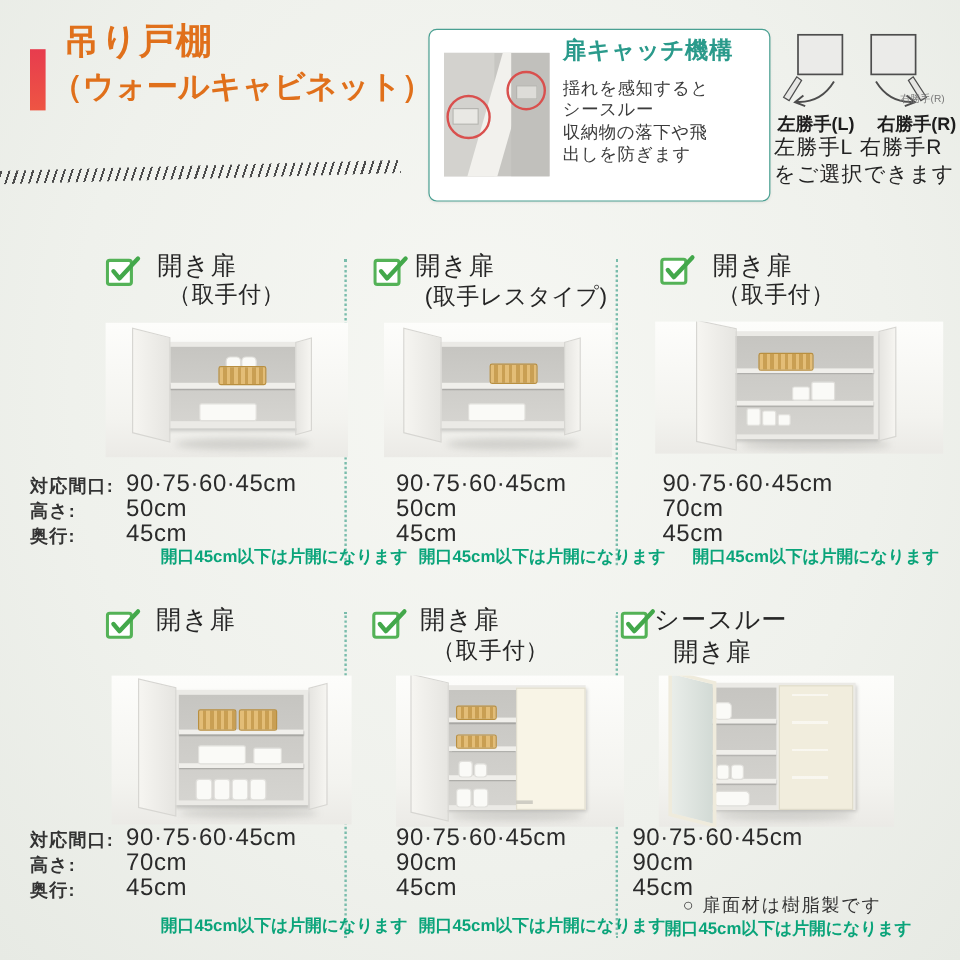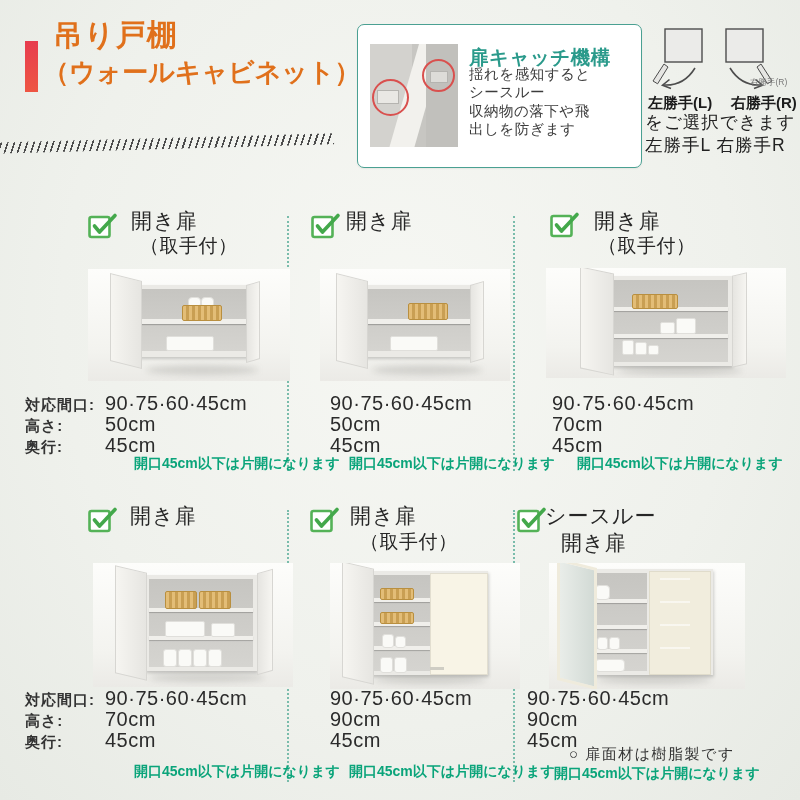--- a/index.html
+++ b/index.html
@@ -14,21 +14,21 @@
   .main-title{left:53px;top:20px;font-weight:700;color:#e0701b;line-height:1.0;}
   .main-title .t1{font-size:30px;letter-spacing:1px;}
   .main-title .t2{font-size:26px;margin-top:9px;margin-left:-10px;letter-spacing:0;}
   .hatch{left:-6px;top:138px;width:340px;height:11px;transform:rotate(-1.6deg);
     background:repeating-linear-gradient(110deg,#4c4c4c 0 1.6px,transparent 1.6px 6.2px);}
   
   .catch-box{left:357px;top:24px;width:283px;height:142px;background:#fff;
     border:1.6px solid #4aa092;border-radius:7px;box-shadow:0 1px 2px rgba(0,0,0,.06);}
   .catch-photo{left:12px;top:19px;width:88px;height:103px;background:#c7c6c2;overflow:hidden;}
   .red-circle{border:2px solid #d9504e;border-radius:50%;}
-  .catch-title{left:111px;top:19px;font-size:19.5px;font-weight:600;color:#2a9a8b;letter-spacing:0.5px;}
+  .catch-title{left:111px;top:3px;font-size:19.5px;font-weight:600;color:#2a9a8b;letter-spacing:0.5px;}
   .catch-body{left:111px;top:40px;font-size:14.5px;line-height:1.26;color:#3c3c3c;font-weight:500;letter-spacing:0.5px;}
   
   .hinge-label{font-size:15px;font-weight:700;color:#1c1c1c;}
   .hinge-small{font-size:8.5px;color:#777;}
   .hinge-note{font-size:17.5px;line-height:1.32;color:#222;font-weight:500;letter-spacing:1px;}
   
   .vsep{position:absolute;width:0;border-left:2px dotted #79bcab;}
   
   .card{position:absolute;}
   .chk{position:absolute;}
@@ -91,22 +91,22 @@
   <svg class="abs" style="left:712px;top:26px" width="70" height="66" viewBox="0 0 70 66">
     <rect x="14" y="3" width="37" height="33" fill="#ebebe9" stroke="#4d4d4d" stroke-width="1.4"></rect>
     <path d="M49 38 L60 55 L55.4 57.8 L45 41 Z" fill="#e6e6e3" stroke="#4d4d4d" stroke-width="1"></path>
     <path d="M18 42 Q29 60 49 59" fill="none" stroke="#4d4d4d" stroke-width="1.6"></path>
     <path d="M43.5 53.5 L50.5 59.2 L42 62.5" fill="none" stroke="#4d4d4d" stroke-width="1.6"></path>
   </svg>
   <div class="abs hinge-small" style="left:750px;top:77px">右勝手(R)</div>
   <div class="abs hinge-label" style="left:648px;top:94px">左勝手(L)</div>
   <div class="abs hinge-label" style="left:731px;top:94px">右勝手(R)</div>
   <div class="abs hinge-note" style="left:645px;top:111px">
+    <div>左勝手L 右勝手R</div>
     <div>をご選択できます</div>
-    <div>左勝手L 右勝手R</div>
   </div>
 
   <div class="vsep" style="left:287px;top:216px;height:255px"></div>
   <div class="vsep" style="left:513px;top:216px;height:255px"></div>
   <div class="vsep" style="left:287px;top:510px;height:272px"></div>
   <div class="vsep" style="left:513px;top:510px;height:272px"></div>
 
   <div class="card" id="p1" style="left:20px;top:205px;width:267px;height:270px">
     <svg class="chk" style="left:68px;top:7px" width="30" height="27" viewBox="0 0 30 27">
       <rect x="1.5" y="5" width="20" height="20" rx="2" fill="#fff" stroke="#54b257" stroke-width="2.6"></rect>
@@ -134,20 +134,21 @@
     <div class="spec-val" style="left:85px;top:229px">45cm</div>
     <div class="note" style="left:82px;top:250px">開口45cm以下は片開になります</div>
   </div>
 
   <div class="card" id="p2" style="left:300px;top:205px;width:213px;height:270px">
     <svg class="chk" style="left:11px;top:7px" width="30" height="27" viewBox="0 0 30 27">
       <rect x="1.5" y="5" width="20" height="20" rx="2" fill="#fff" stroke="#54b257" stroke-width="2.6"></rect>
       <path d="M6.5 14 L11.5 20 L27 3.5" fill="none" stroke="#43a84b" stroke-width="3.6" stroke-linecap="round" stroke-linejoin="round"></path>
     </svg>
     <div class="card-title" style="left:46px;top:2px">開き扉</div>
+    <div class="card-sub" style="left:38px;top:29px">(取手レスタイプ)</div>
     <div class="photo" style="left:20px;top:64px;width:190px;height:112px">
       <div class="ph-el cab-shadow" style="left:52px;top:96px;width:110px;height:10px"></div>
       <div class="ph-el frame" style="left:44px;top:16px;width:110px;height:72px"></div>
       <div class="ph-el inter" style="left:48px;top:20px;width:102px;height:62px"></div>
       <div class="ph-el shelf" style="left:48px;top:50px;width:102px;height:5px"></div>
       <div class="ph-el basket" style="left:88px;top:34px;width:38px;height:15px"></div>
       <div class="ph-el white-item" style="left:70px;top:67px;width:46px;height:13px"></div>
       <div class="ph-el doorL" style="left:16px;top:8px;width:30px;height:86px;transform:skewY(14deg)"></div>
       <div class="ph-el doorR" style="left:150px;top:14px;width:12px;height:76px;transform:skewY(-16deg)"></div>
     </div>

